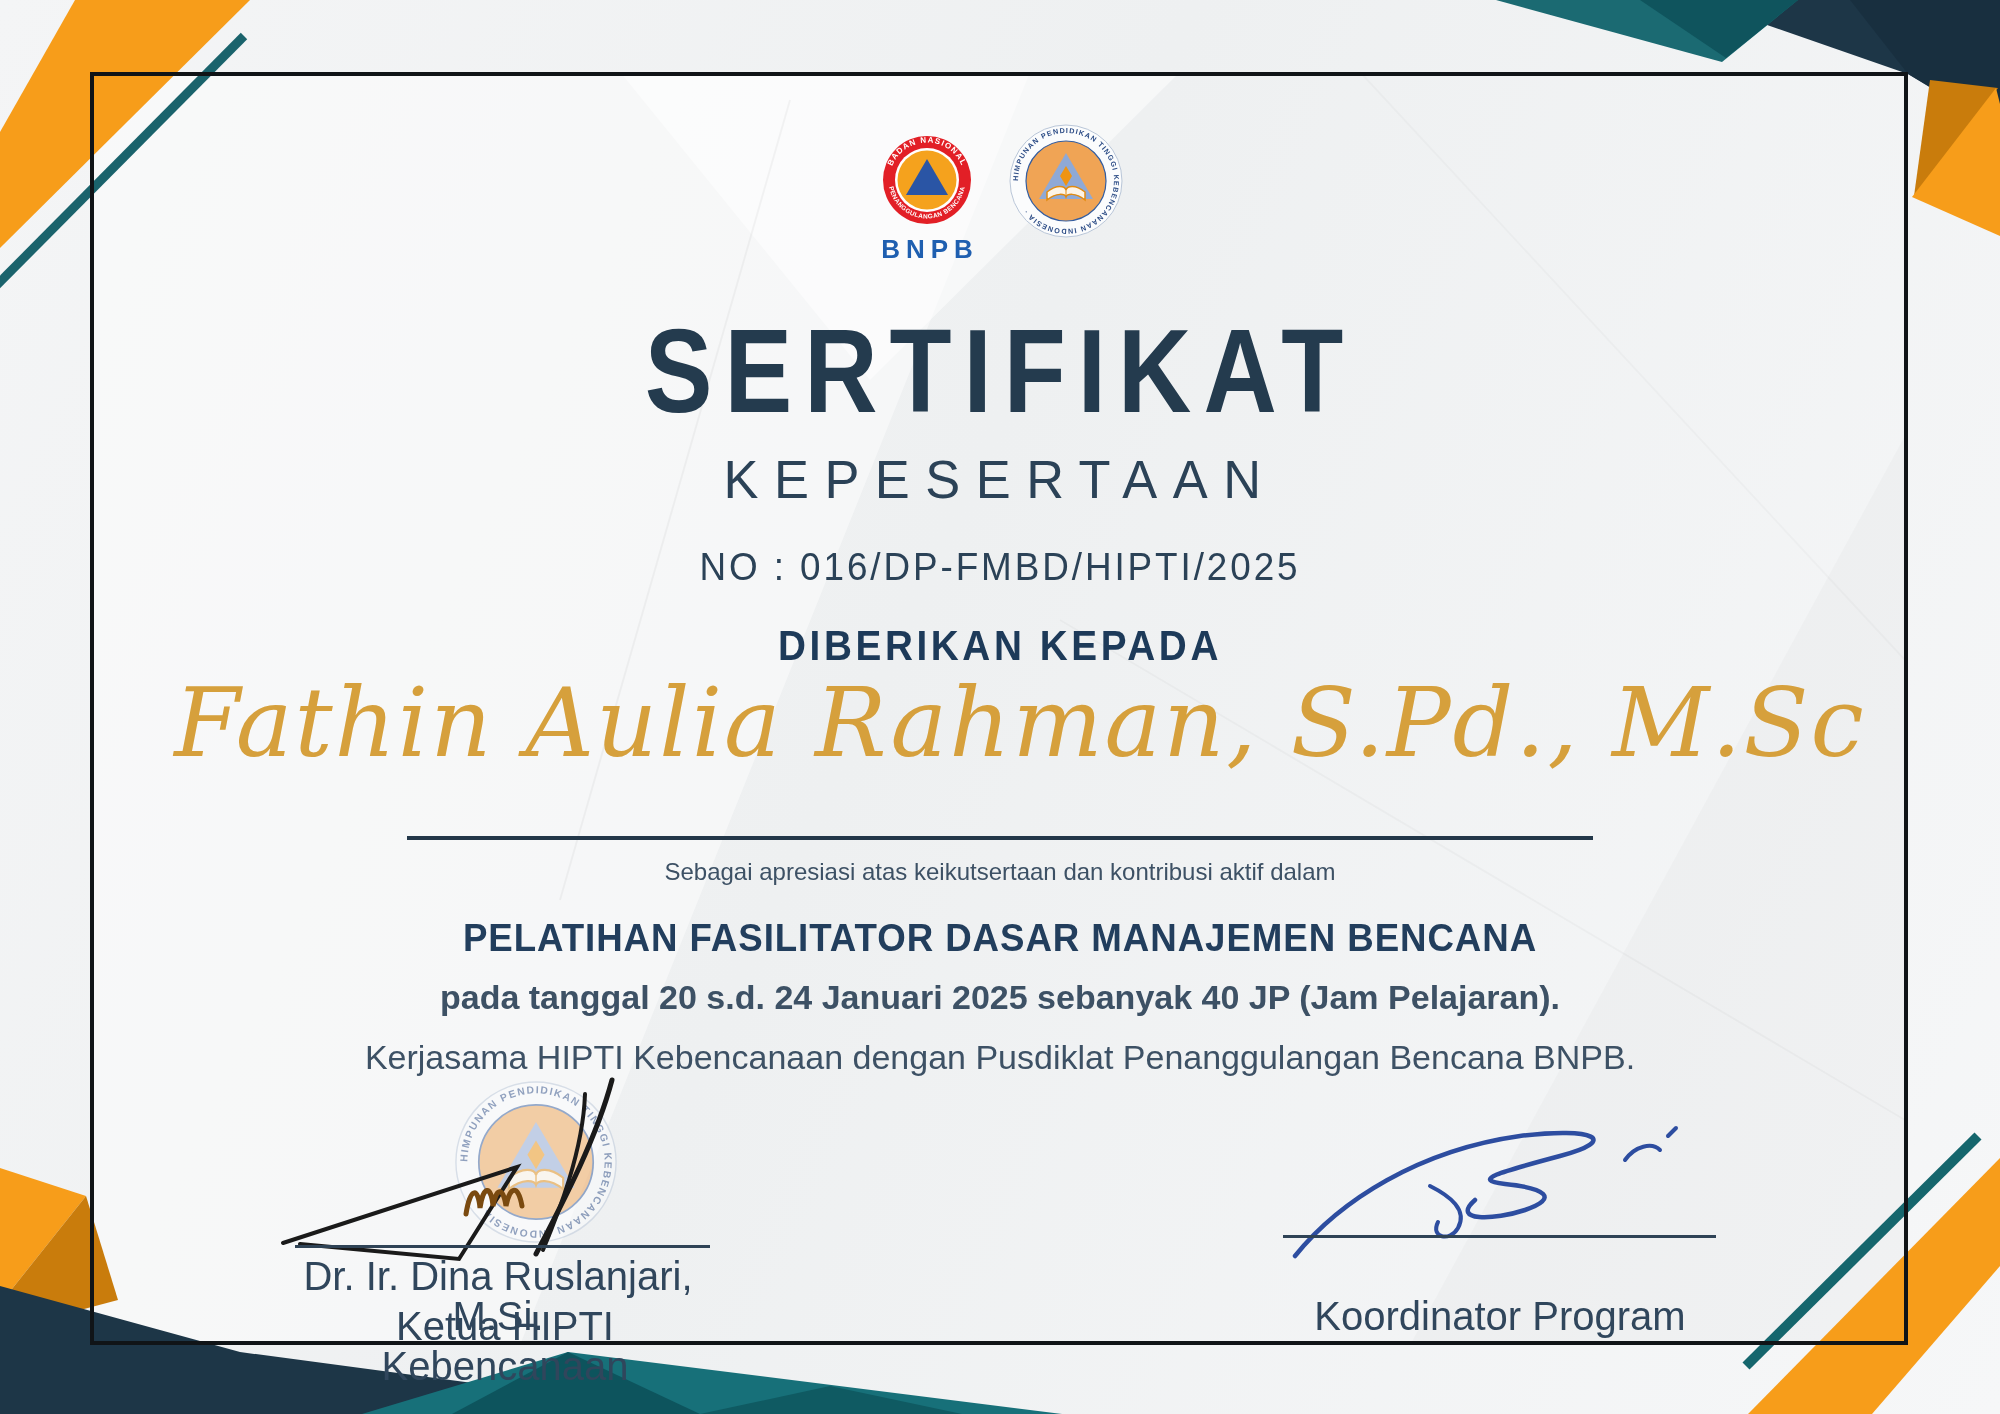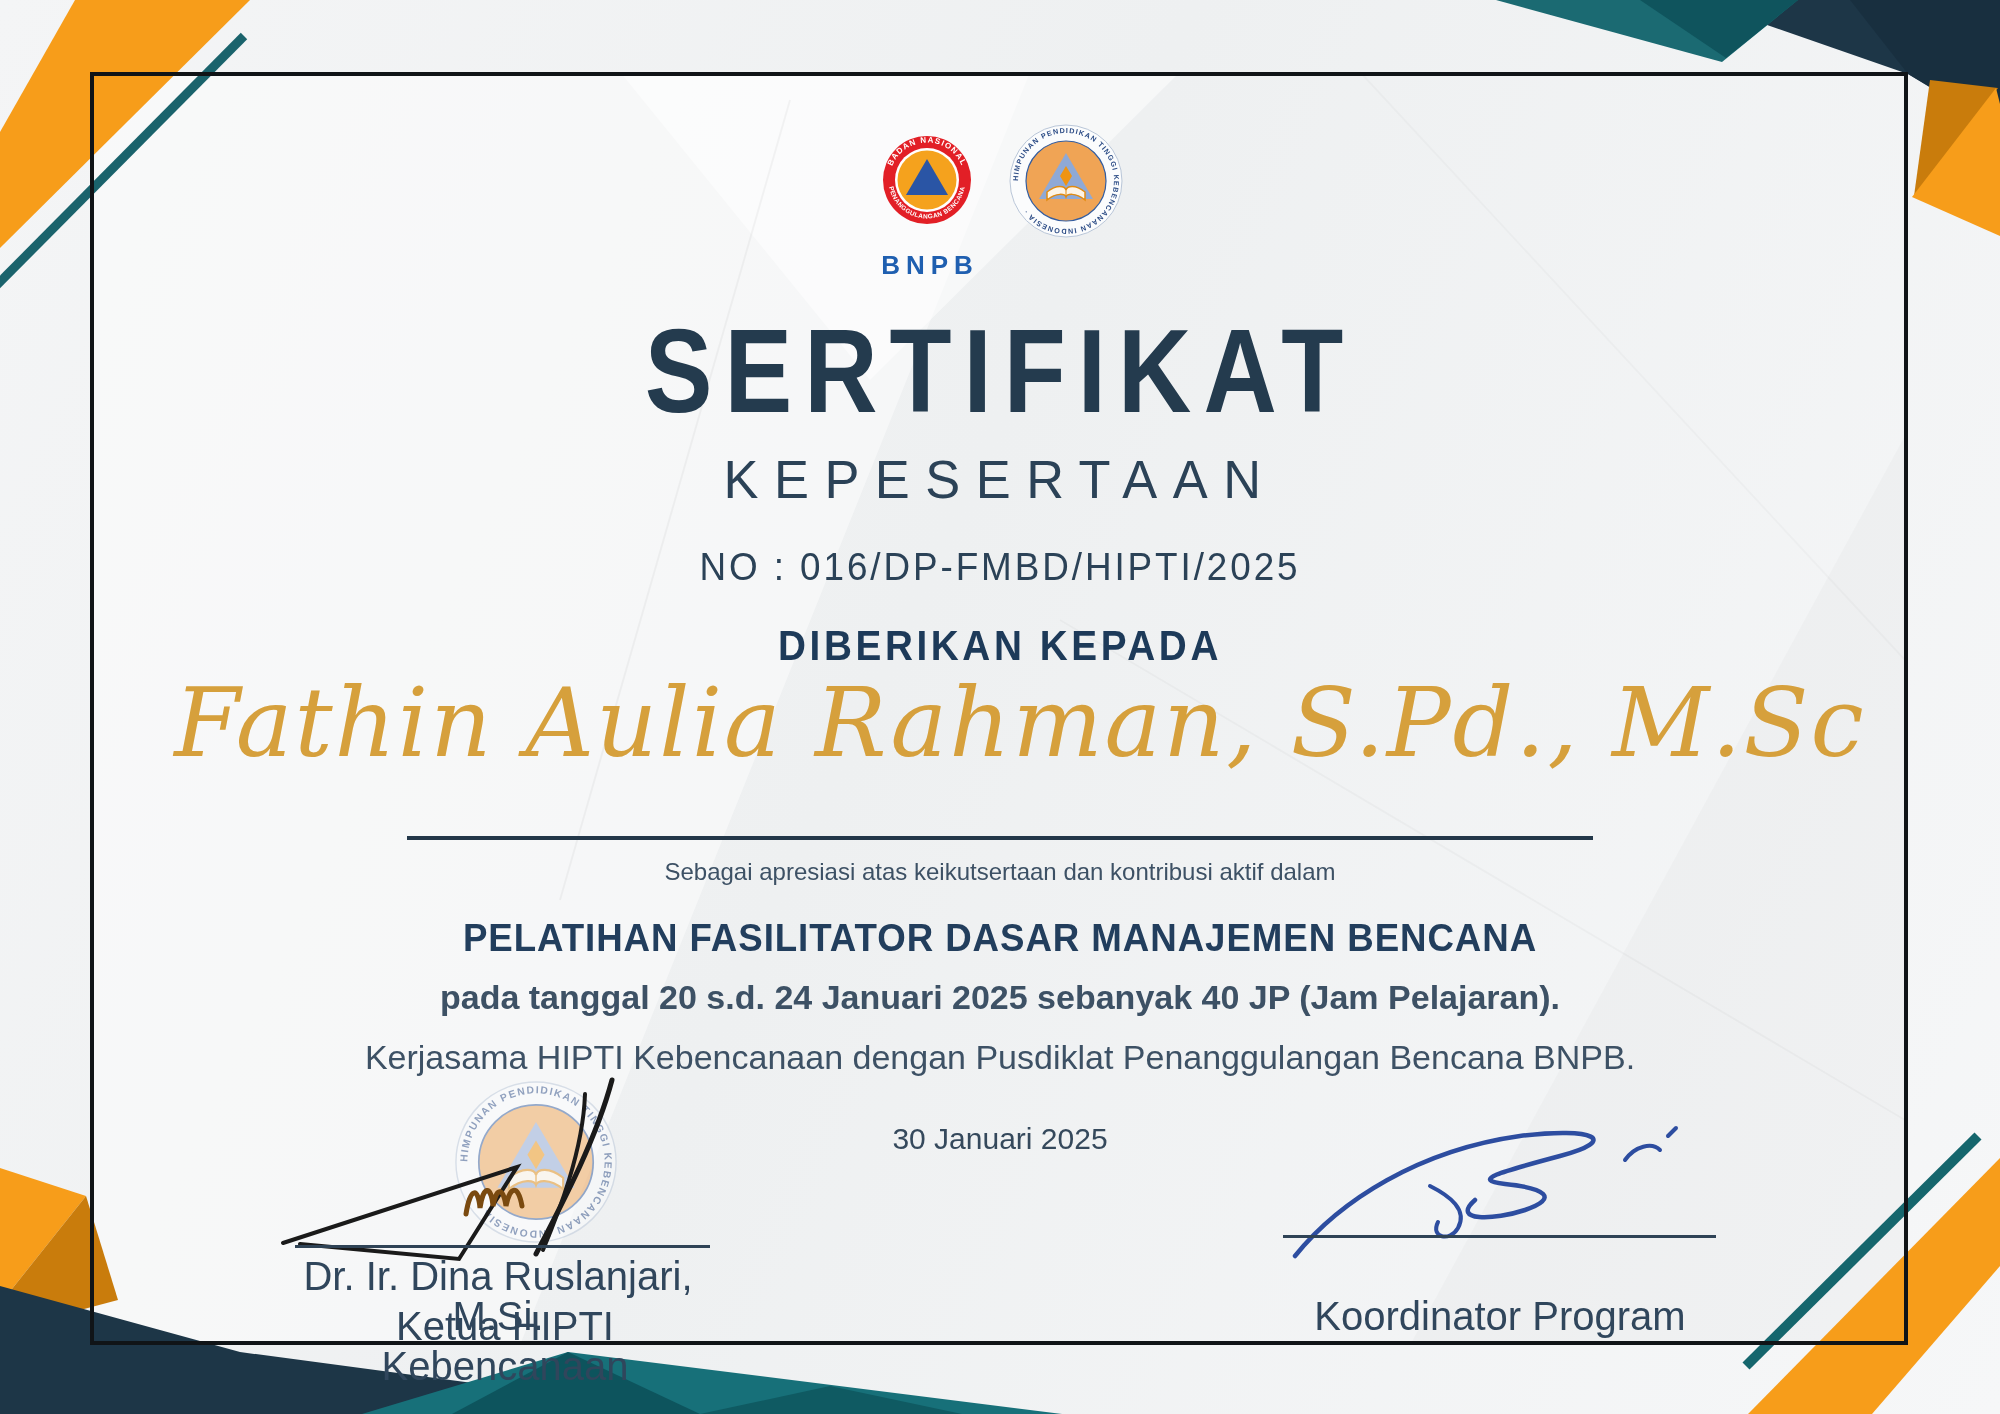--- a/index.html
+++ b/index.html
@@ -10,21 +10,21 @@
   }
   svg{display:block;}
   .layer{position:absolute;left:0;top:0;pointer-events:none;}
   .frame{
     position:absolute;left:90px;top:72px;width:1818px;height:1273px;
     border:4px solid #101417;box-sizing:border-box;
   }
   .ctext{position:absolute;left:0;width:100%;text-align:center;line-height:1;}
   .logos-row{position:absolute;left:0;top:122px;width:100%;display:flex;justify-content:center;align-items:flex-start;gap:28px;}
   .bnpb-wrap{margin-top:8px;display:flex;flex-direction:column;align-items:center;}
-  .bnpb-label{margin-top:20px;font-size:26px;font-weight:bold;letter-spacing:6px;color:#1f5fb0;text-indent:6px;}
+  .bnpb-label{margin-top:4px;font-size:26px;font-weight:bold;letter-spacing:6px;color:#1f5fb0;text-indent:6px;}
   .title{top:312px;font-size:118px;font-weight:800;letter-spacing:14px;color:#243b4e;transform:scaleX(.86);}
   .subtitle{top:452px;font-size:54px;font-weight:400;letter-spacing:16px;color:#2b4257;transform:scaleX(.97);}
   .cert-no{top:548px;font-size:38px;letter-spacing:3px;color:#2b4257;transform:scaleX(.97);}
   .awarded{top:624px;font-size:43px;font-weight:bold;letter-spacing:4px;color:#1d3a59;transform:scaleX(.9);}
   .recipient{top:676px;font-size:95px;font-family:"DejaVu Serif",serif;font-style:italic;color:#d6a03c;letter-spacing:2px;padding-left:20px;}
   .divider{position:absolute;left:407px;top:836px;width:1186px;height:4px;background:#233749;}
   .body1{top:860px;font-size:24px;color:#3d5165;}
   .program{top:918px;font-size:39px;font-weight:bold;color:#223e5d;transform:scaleX(.94);letter-spacing:1px;}
   .body2{top:980px;font-size:34px;color:#3d5165;font-weight:bold;}
   .body3{top:1040px;font-size:34px;color:#3d5165;}
@@ -123,21 +123,20 @@
   <div class="ctext title">SERTIFIKAT</div>
   <div class="ctext subtitle">KEPESERTAAN</div>
   <div class="ctext cert-no">NO : 016/DP-FMBD/HIPTI/2025</div>
   <div class="ctext awarded">DIBERIKAN KEPADA</div>
   <div class="ctext recipient">Fathin Aulia Rahman, S.Pd., M.Sc</div>
   <div class="divider"></div>
   <div class="ctext body1">Sebagai apresiasi atas keikutsertaan dan kontribusi aktif dalam</div>
   <div class="ctext program">PELATIHAN FASILITATOR DASAR MANAJEMEN BENCANA</div>
   <div class="ctext body2">pada tanggal 20 s.d. 24 Januari 2025 sebanyak 40 JP (Jam Pelajaran).</div>
   <div class="ctext body3">Kerjasama HIPTI Kebencanaan dengan Pusdiklat Penanggulangan Bencana BNPB.</div>
-  <div class="ctext issue-date">30 Januari 2025</div>
 
   <svg class="layer" width="2000" height="1414" viewBox="0 0 2000 1414">
     <use href="#hiptiG" transform="translate(536,1162) scale(1.43)" opacity="0.5"></use>
     <g fill="none" stroke="#1a1a1a" stroke-linecap="round">
       <path d="M283,1243 L517,1167 L459,1259 L300,1244" stroke-width="4"></path>
       <path d="M466,1214 C470,1188 478,1186 480,1208 C483,1186 491,1184 493,1206 C496,1188 503,1186 506,1206 C510,1186 518,1184 522,1206" stroke-width="5" stroke="#7a4a10"></path>
       <path d="M612,1080 C596,1140 562,1204 536,1254" stroke-width="5"></path>
       <path d="M585,1094 C583,1152 558,1214 543,1250" stroke-width="4"></path>
     </g>
     <g fill="none" stroke="#2d4da0" stroke-linecap="round">

